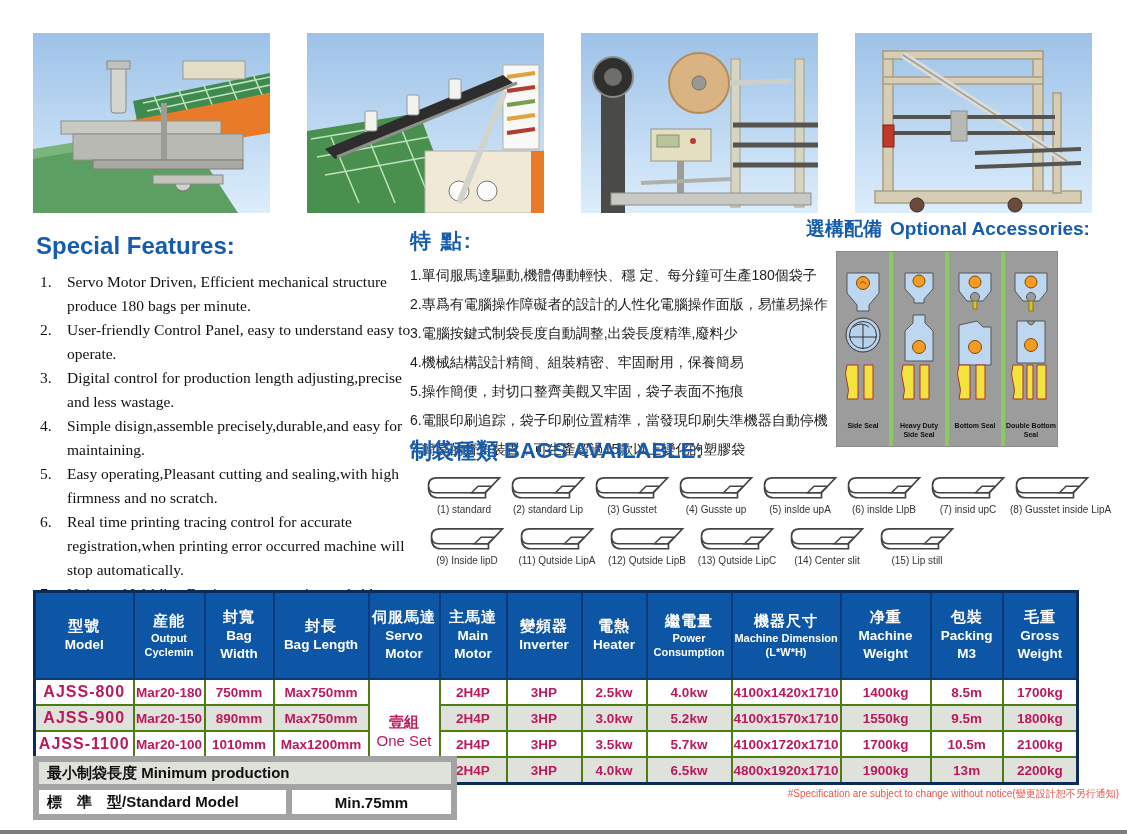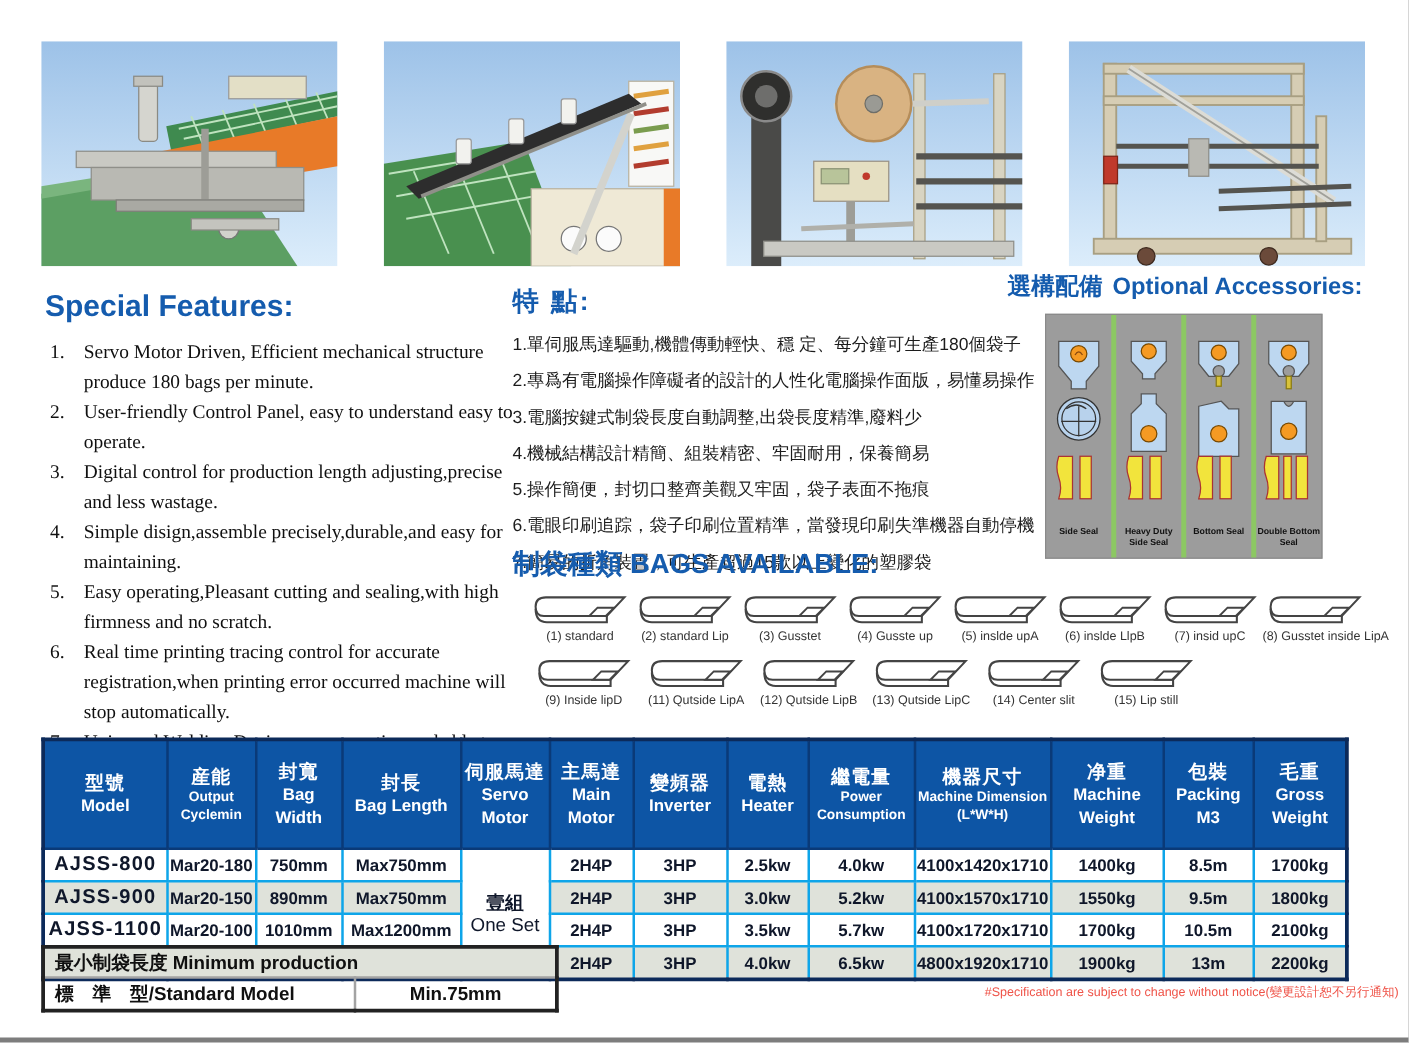--- a/index.html
+++ b/index.html
@@ -40,30 +40,30 @@
   .bag-item.wide{width:90px;}
   .bag-item svg{width:76px;height:34px;display:block;margin:0 auto;}
   .bag-label{font-size:10px;color:#333;white-space:nowrap;}
   
   .spec-table{position:absolute;left:33px;top:590px;border-collapse:collapse;table-layout:fixed;}
   .spec-table th{background:#0d55a5;color:#fff;border:2px solid #0a3a78;padding:3px 1px;height:79px;
                  vertical-align:middle;font-weight:bold;}
   .spec-table th .zh{font-size:15px;letter-spacing:1px;}
   .spec-table th .en{font-size:13.5px;white-space:pre-line;line-height:1.3;font-weight:bold;}
   .spec-table th .en.sm{font-size:11px;}
-  .spec-table td{border:2px solid #0ea5e9;background:#fff;text-align:center;height:22px;
-                 font-size:13.5px;font-weight:bold;color:#0f172a;}
+  .spec-table td{border:2px solid #4d7c0f;background:#fff;text-align:center;height:22px;
+                 font-size:13.5px;font-weight:bold;color:#be185d;}
   .spec-table tr.alt td{background:#dfe2da;}
   .spec-table td.model{font-size:16px;letter-spacing:1px;}
   .spec-table td.servo{background:#fff !important;}
   .spec-table td.servo .zh{font-size:15px;}
   .spec-table td.servo .en{font-size:15px;font-weight:normal;}
   
   .footer-table{position:absolute;left:33px;top:756px;border-collapse:collapse;border:3px solid #222;}
-  .footer-table td{border:2px solid #a3a3a3;font-weight:bold;color:#101010;}
+  .footer-table td{border:6px solid #a3a3a3;font-weight:bold;color:#101010;}
   .ft-min{width:395px;height:20px;background:#dfe2da;font-size:15px;padding-left:8px;}
   .ft-std{width:238px;height:22px;font-size:15px;padding-left:8px;}
   .ft-val{width:157px;text-align:center;font-size:15px;}
   
   .note{position:absolute;right:8px;top:787px;color:#ef5348;font-size:10px;}
   .bottom-bar{position:absolute;left:0;bottom:0;width:100%;height:4px;background:#7d7d7d;}
 </style>
 </head>
 <body>
 

